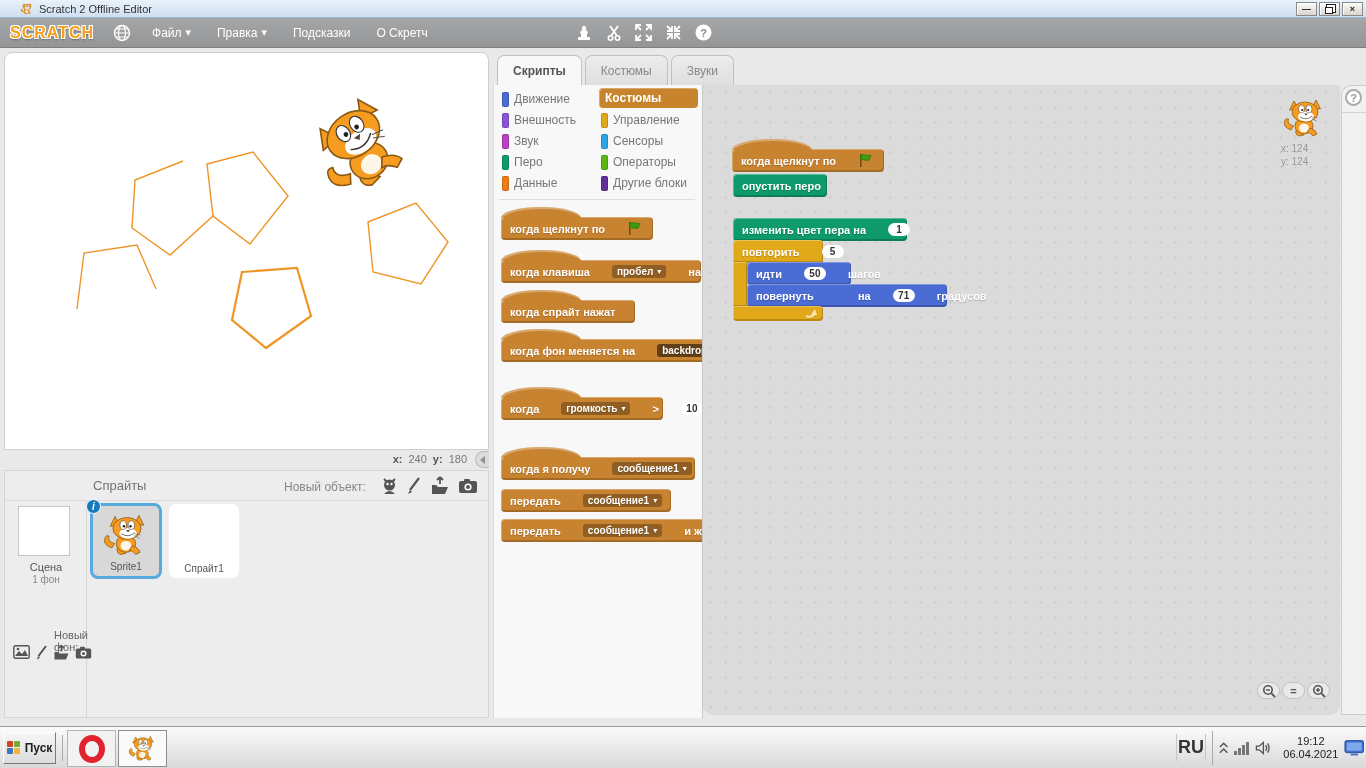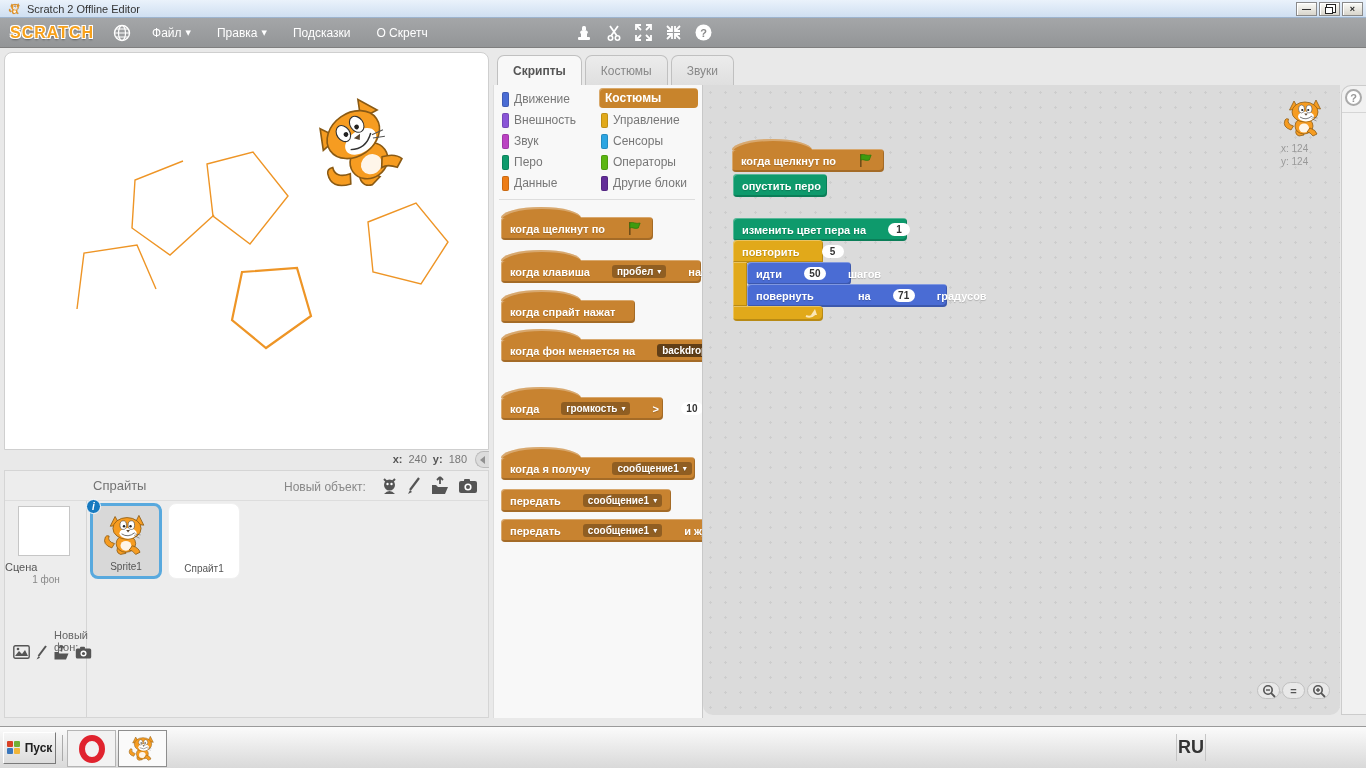--- a/index.html
+++ b/index.html
@@ -3,21 +3,21 @@
 <meta charset="utf-8">
 <style>
   * { margin:0; padding:0; box-sizing:border-box; }
   html,body { width:1366px; height:768px; }
   body { font-family:"Liberation Sans",sans-serif; background:#E9E9E9; position:relative; overflow:hidden; }
   .glyph { font-family:"DejaVu Sans",sans-serif; }
 
   
   #titlebar { position:absolute; left:0; top:0; width:1366px; height:18px;
     background:linear-gradient(#EAF2FB,#CFDFF1); border-bottom:1px solid #9DB4CE;
-    display:flex; align-items:center; padding:0 8px; font-size:11px; color:#333; }
+    display:flex; align-items:center; padding:0 20px; font-size:11px; color:#333; }
   #titlebar .t-icon { width:14px; height:14px; margin-right:5px; }
   .winbtns { position:absolute; right:3px; top:2px; display:flex; gap:2px; }
   .winbtn { width:21px; height:14px; background:linear-gradient(#FBFBF7,#D8D5CC);
     border:1px solid #8A8A8A; box-shadow:inset 1px 1px 0 #fff; font-size:9px; font-weight:bold;
     color:#222; display:flex; align-items:center; justify-content:center; line-height:1; }
   .restore-glyph { width:8px; height:7px; border:1px solid #222; box-shadow:2px -2px 0 -0px #fff, 2px -2px 0 1px #222; margin-top:2px; margin-left:-2px; background:#fff; }
 
   #menubar { position:absolute; left:0; top:18px; width:1366px; height:30px;
     background:linear-gradient(#A4A6A8,#939597); border-bottom:1px solid #7F7F7F;
     display:flex; align-items:center; color:#fff; }
@@ -48,21 +48,21 @@
   
   #sprites-panel { position:absolute; left:4px; top:470px; width:485px; height:248px;
     background:#EDEDED; border:1px solid #D5D5D5; }
   #sprites-header { position:relative; height:30px; border-bottom:1px solid #DDD; }
   #sprites-title { position:absolute; left:88px; top:7px; font-size:13px; color:#737373; }
   #new-sprite-label { position:absolute; left:279px; top:9px; font-size:12px; color:#888; }
   .hdr-icons { position:absolute; right:10px; top:5px; display:flex; gap:8px; }
   .hdr-icons span { display:flex; align-items:center; }
   #stage-col { position:absolute; left:0; top:30px; width:82px; height:217px; border-right:1px solid #D5D5D5; }
   #stage-thumb { position:absolute; left:13px; top:5px; width:52px; height:50px; background:#fff; border:1px solid #C6C6C6; }
-  #stage-col-name { position:absolute; left:0; top:60px; width:82px; text-align:left; font-size:11px; color:#555; }
+  #stage-col-name { position:absolute; left:0; top:60px; width:82px; text-align:center; font-size:11px; color:#555; }
   #stage-col-count { position:absolute; left:0; top:73px; width:82px; text-align:center; font-size:10px; color:#888; }
   #new-backdrop-label { position:absolute; left:6px; top:128px; font-size:11px; color:#666;padding-left:43px; }
   #backdrop-icons { position:absolute; left:8px; top:144px; display:flex; gap:5px; }
   .sprite-tile { position:absolute; top:32px; width:72px; height:76px; border-radius:8px; background:#fff; }
   #tile-sprite1 { left:85px; background:#D8D8D8; border:3px solid #58A9DE; }
   #tile-sprite2 { left:163px; border:1px solid #F0F0F0; }
   .tile-name { position:absolute; bottom:4px; left:0; width:100%; text-align:center; font-size:10px; color:#555; }
   #info-badge { position:absolute; left:-7px; top:-7px; width:15px; height:15px; border-radius:50%;
     background:#1679BF; color:#fff; font-size:10px; font-weight:bold; font-style:italic;
     display:flex; align-items:center; justify-content:center; border:1px solid #fff; }
@@ -553,13 +553,37 @@
   <span id="task-divider"></span>
   <div class="task-app" id="task-opera">
     <span id="opera-logo"></span>
   </div>
   <div class="task-app" id="task-scratch">
     <svg width="32" height="32">
         <use href="#cat" width="32" height="32"></use>
       </svg>
   </div>
   <div id="lang-box">RU</div>
+  <div id="tray">
+    <svg id="tray-chevron" width="10" height="14" viewBox="0 0 10 14">
+        <path d="M1 6 L5 2 L9 6 M1 12 L5 8 L9 12" fill="none" stroke="#555" stroke-width="1.6"></path>
+      </svg>
+    <span id="tray-signal">
+        <i style="height:4px"></i>
+        <i style="height:7px"></i>
+        <i style="height:10px"></i>
+        <i style="height:13px"></i>
+      </span>
+    <svg id="tray-speaker" width="18" height="16" viewBox="0 0 18 16">
+        <path d="M1.5 6 h3 L9 2 V14 L4.5 10 h-3 Z" fill="none" stroke="#555" stroke-width="1.4"></path>
+        <path d="M11.5 5 q2 3 0 6 M13.5 3 q3.2 5 0 10" fill="none" stroke="#555" stroke-width="1.4"></path>
+      </svg>
+    <div id="clock">
+      <div>19:12</div>
+      <div>06.04.2021</div>
+    </div>
+    <svg id="show-desktop" width="22" height="20" viewBox="0 0 22 20">
+        <rect x="1" y="2" width="20" height="13" rx="2" fill="#3D6FD1" stroke="#2A4E98" stroke-width="1"></rect>
+        <rect x="3" y="4" width="16" height="9" rx="1" fill="#7FA8E8"></rect>
+        <rect x="7" y="16" width="8" height="2" fill="#3D6FD1"></rect>
+      </svg>
+  </div>
 </div>
 
 </body></html>

